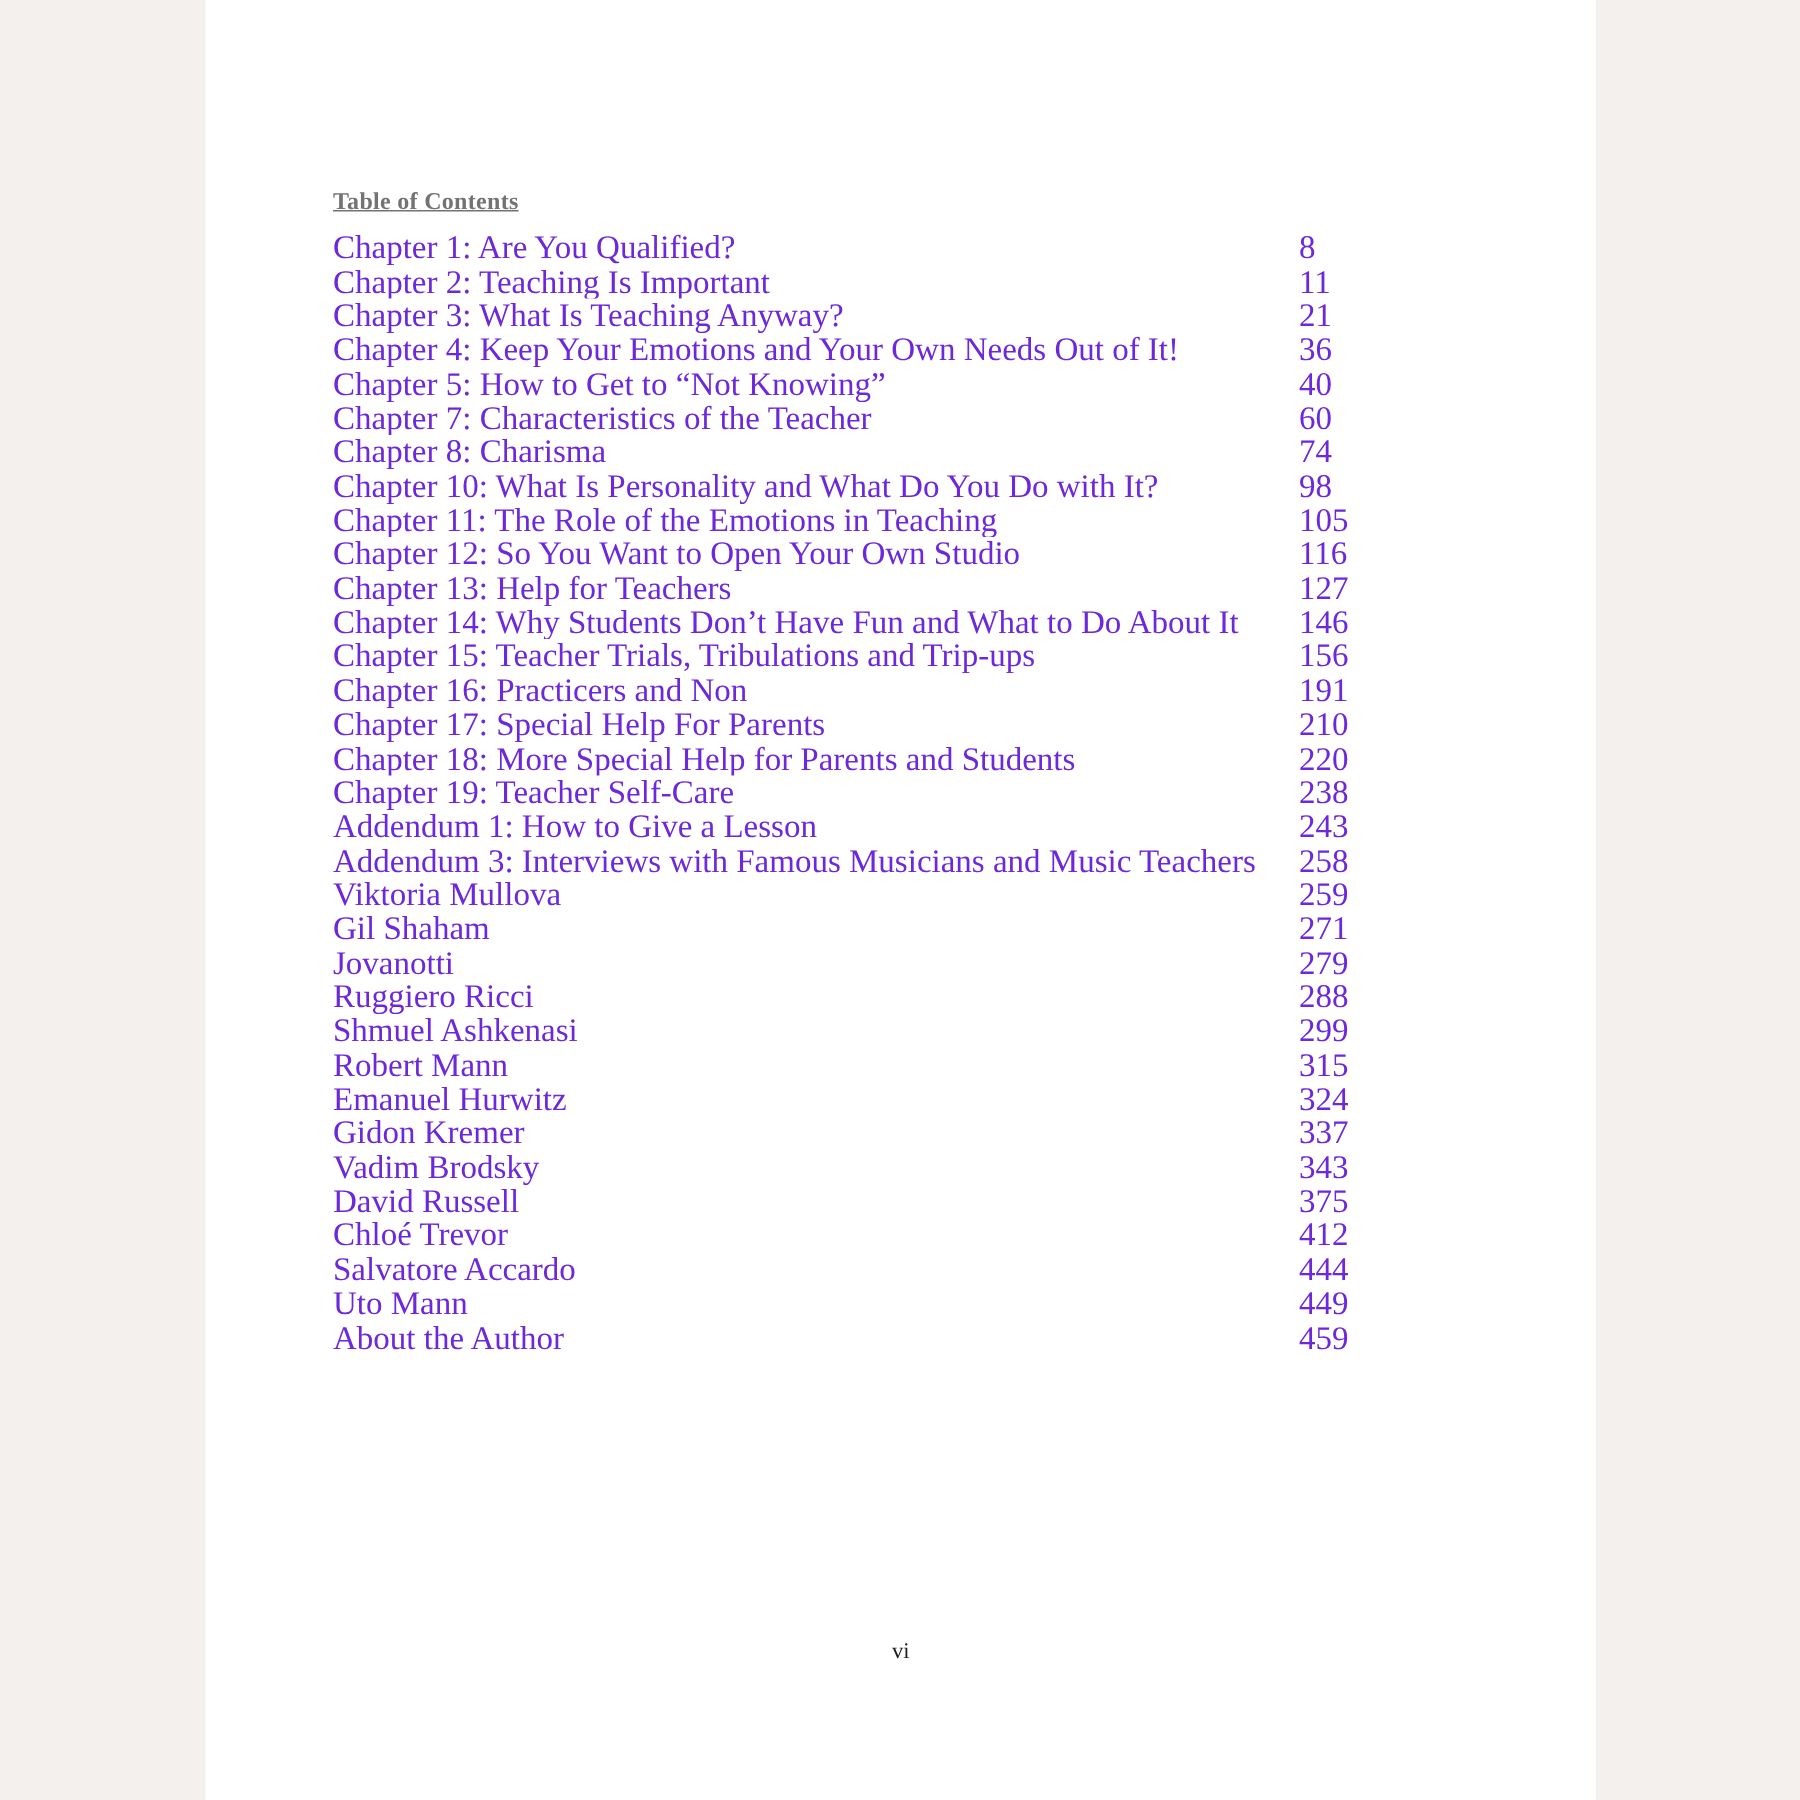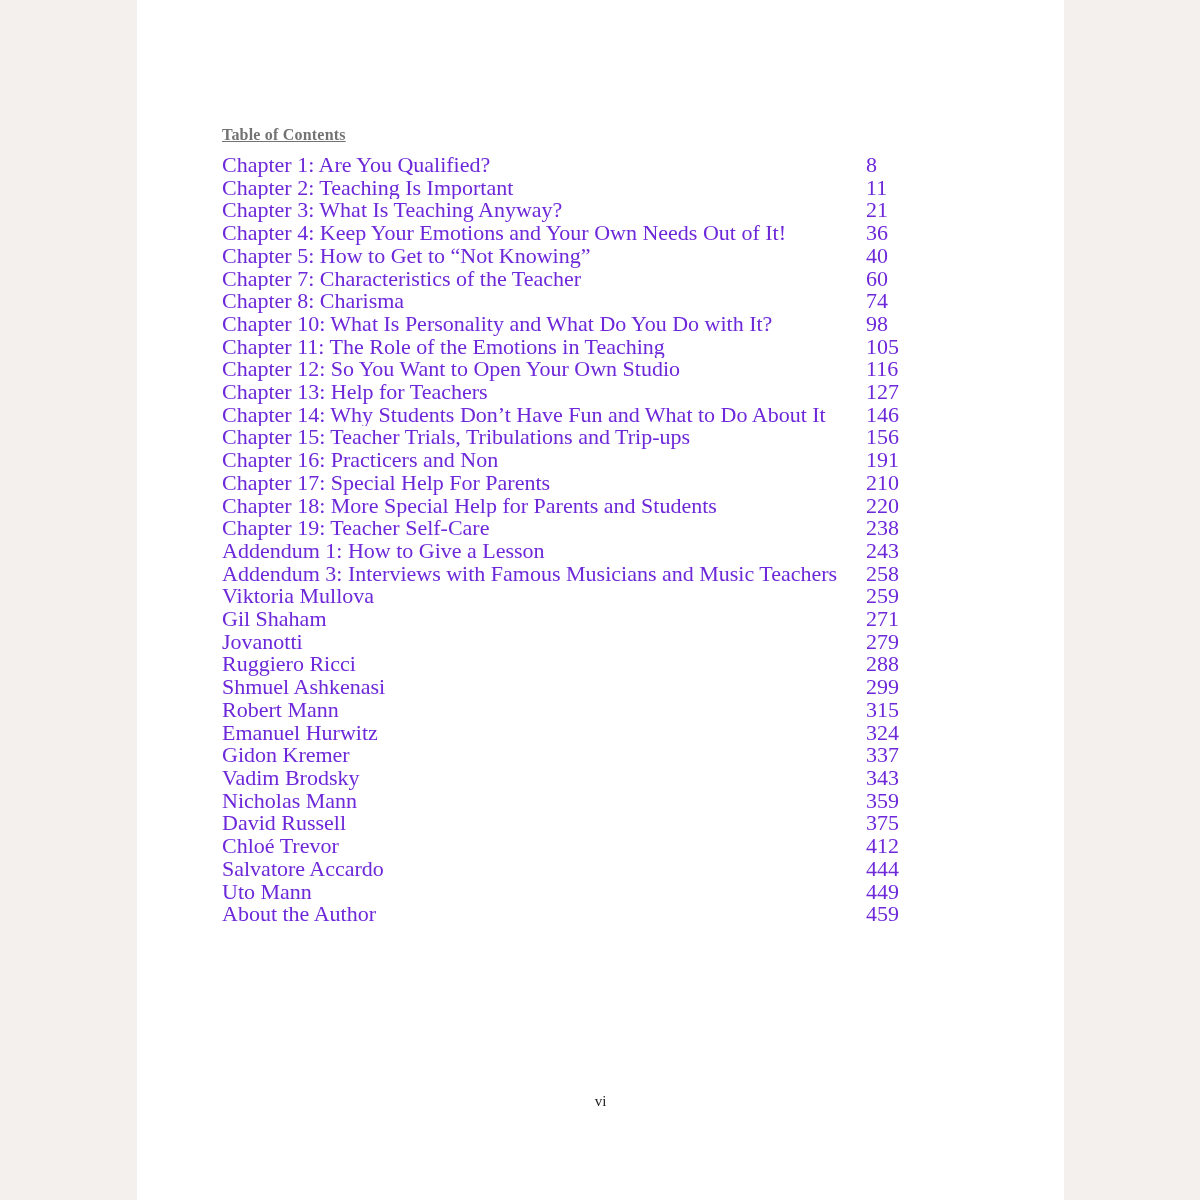--- a/index.html
+++ b/index.html
@@ -185,24 +185,20 @@
         </div>
           <div class="toc-row">
           <span class="toc-label">Gidon Kremer</span>
           <span class="toc-page">337</span>
         </div>
           <div class="toc-row">
           <span class="toc-label">Vadim Brodsky</span>
           <span class="toc-page">343</span>
         </div>
           <div class="toc-row">
-          <span class="toc-label">Nicholas Mann</span>
-          <span class="toc-page">359</span>
-        </div>
-          <div class="toc-row">
           <span class="toc-label">David Russell</span>
           <span class="toc-page">375</span>
         </div>
           <div class="toc-row">
           <span class="toc-label">Chloé Trevor</span>
           <span class="toc-page">412</span>
         </div>
           <div class="toc-row">
           <span class="toc-label">Salvatore Accardo</span>
           <span class="toc-page">444</span>

